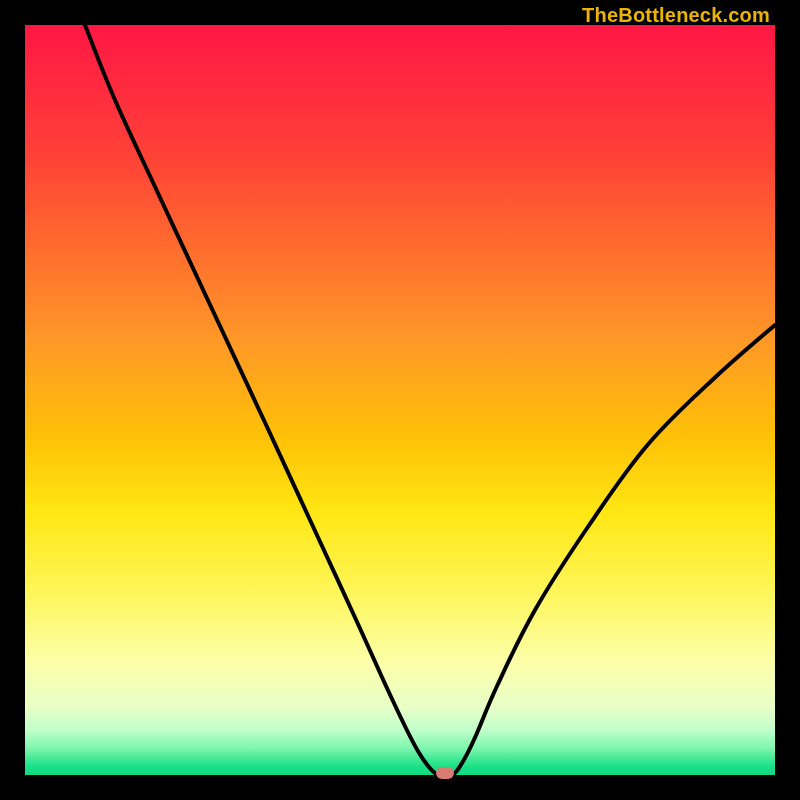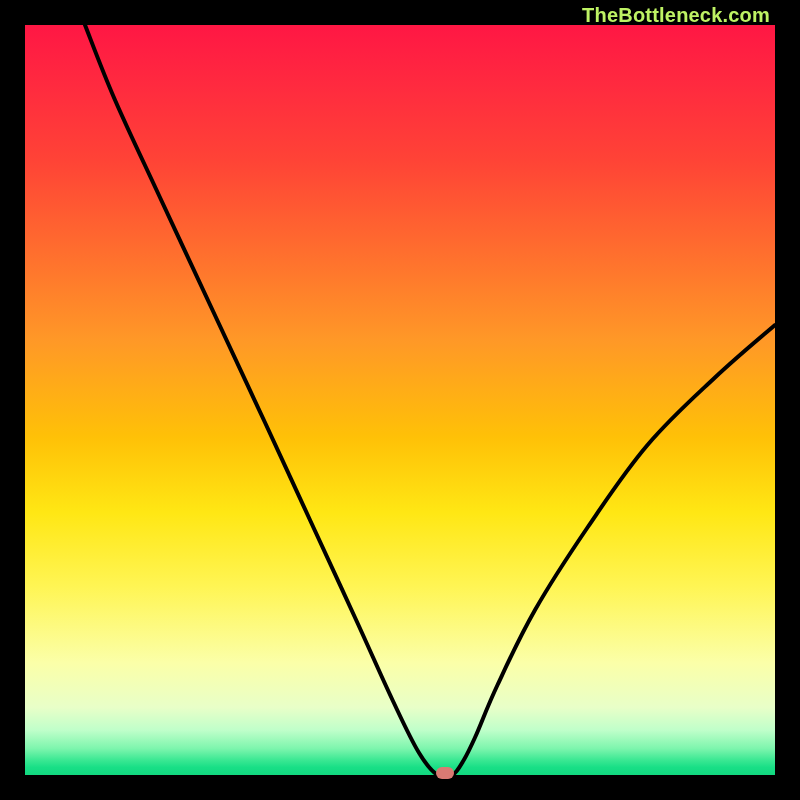--- a/index.html
+++ b/index.html
@@ -33,21 +33,21 @@
       #18df86 99%,
       #12d880 100%);
   }
   .watermark {
     position: absolute;
     top: 4px;
     right: 30px;
     font-family: Arial, Helvetica, sans-serif;
     font-size: 20px;
     font-weight: 600;
-    color: #bef264;
+    color: #eab308;
     letter-spacing: 0.2px;
   }
   svg.curve {
     position: absolute;
     left: 0;
     top: 0;
     width: 750px;
     height: 750px;
     overflow: visible;
   }

